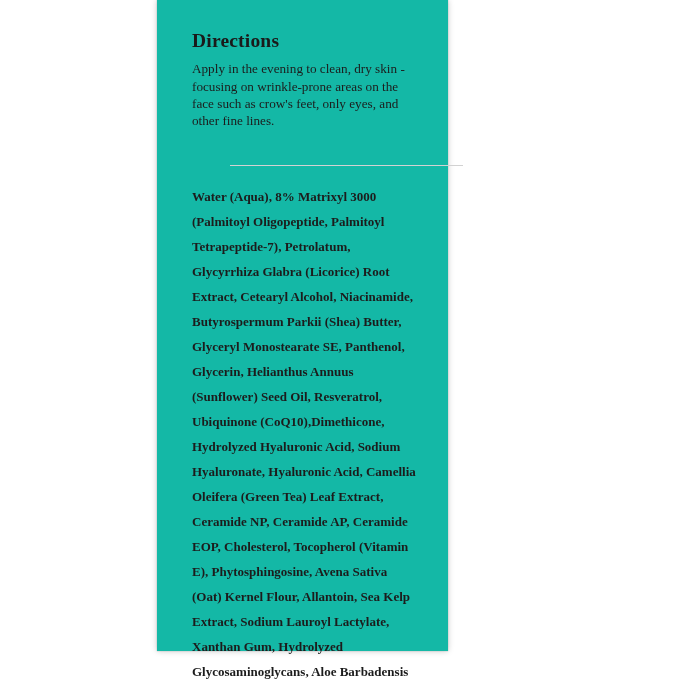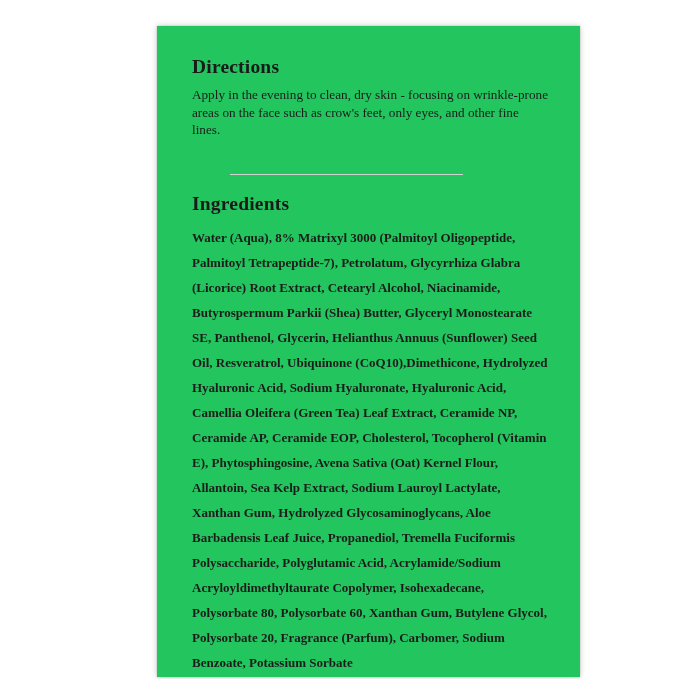--- a/index.html
+++ b/index.html
@@ -15,24 +15,24 @@
   }
   .page {
     position: relative;
     width: 679px;
     height: 679px;
     background: #ffffff;
   }
   .card {
     position: absolute;
     left: 157px;
-    top: 26px;
-    width: 423px;
+    top: 0;
+    width: 291px;
     height: 651px;
-    background: #22c55e;
+    background: #14b8a6;
     box-shadow: 0 0 6px rgba(0,0,0,0.22), 0 0 1px rgba(0,0,0,0.30);
     box-sizing: border-box;
     padding: 30px 32px 0 35px;
   }
   .section-title {
     font-family: "Liberation Serif", serif;
     font-weight: bold;
     font-size: 19.5px;
     color: #1a1a1a;
     letter-spacing: 0.2px;
@@ -74,18 +74,17 @@
 
     <div>
       <h2 class="section-title">Directions</h2>
       <p class="body-text">Apply in the evening to clean, dry skin - focusing on wrinkle-prone areas on the face such as crow's feet, only eyes, and other fine lines.</p>
       <div class="para-gap"></div>
     </div>
 
     <hr class="divider">
 
     <div>
-      <h2 class="section-title ingredients-title">Ingredients</h2>
       <p class="body-text ingredients-text">Water (Aqua), 8% Matrixyl 3000 (Palmitoyl Oligopeptide, Palmitoyl Tetrapeptide-7), Petrolatum, Glycyrrhiza Glabra (Licorice) Root Extract, Cetearyl Alcohol, Niacinamide, Butyrospermum Parkii (Shea) Butter, Glyceryl Monostearate SE, Panthenol, Glycerin, Helianthus Annuus (Sunflower) Seed Oil, Resveratrol, Ubiquinone (CoQ10),Dimethicone, Hydrolyzed Hyaluronic Acid, Sodium Hyaluronate, Hyaluronic Acid, Camellia Oleifera (Green Tea) Leaf Extract, Ceramide NP, Ceramide AP, Ceramide EOP, Cholesterol, Tocopherol (Vitamin E), Phytosphingosine, Avena Sativa (Oat) Kernel Flour, Allantoin, Sea Kelp Extract, Sodium Lauroyl Lactylate, Xanthan Gum, Hydrolyzed Glycosaminoglycans, Aloe Barbadensis Leaf Juice, Propanediol, Tremella Fuciformis Polysaccharide, Polyglutamic Acid, Acrylamide/Sodium Acryloyldimethyltaurate Copolymer, Isohexadecane, Polysorbate 80, Polysorbate 60, Xanthan Gum, Butylene Glycol, Polysorbate 20, Fragrance (Parfum), Carbomer, Sodium Benzoate, Potassium Sorbate</p>
     </div>
 
   </div>
 </div>
 
 </body></html>

